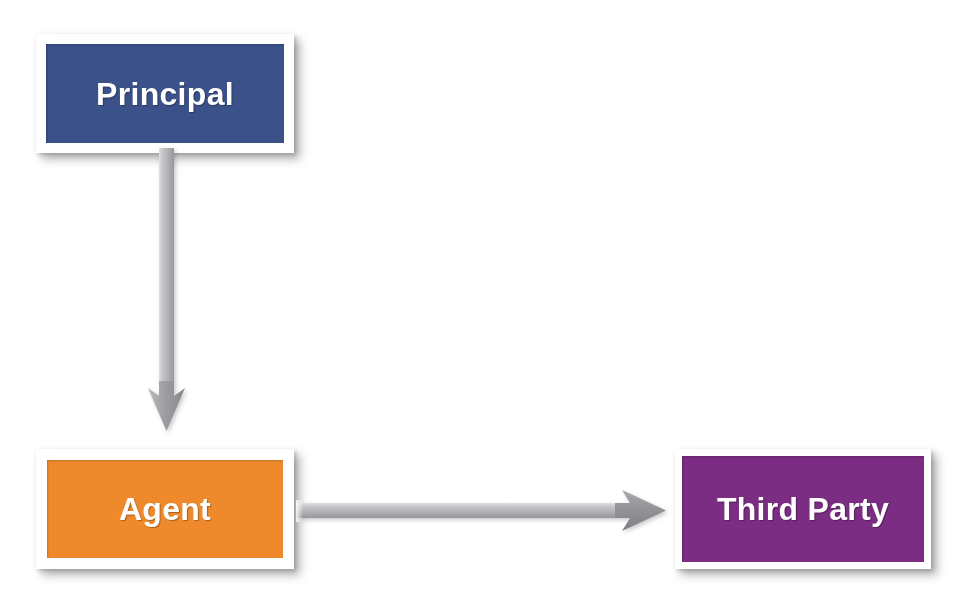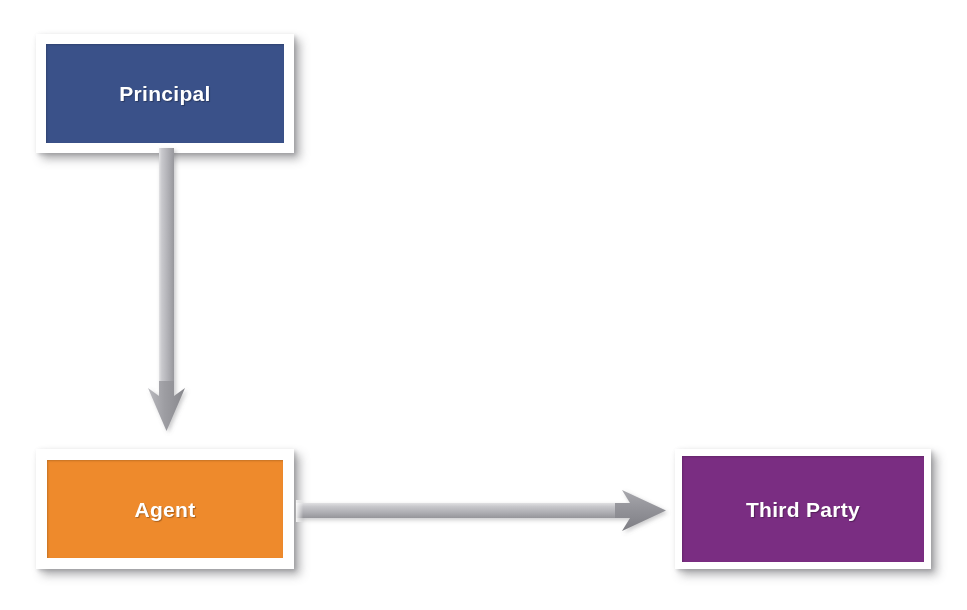--- a/index.html
+++ b/index.html
@@ -34,21 +34,21 @@
     position: absolute;
     display: flex;
     align-items: center;
     justify-content: center;
     
     box-shadow: inset 1px 1px 2px rgba(0,0,0,0.18);
   }
   .node-label {
     color: #ffffff;
     font-weight: bold;
-    font-size: 21px;
+    font-size: 32px;
     letter-spacing: 0.3px;
     line-height: 1;
     white-space: nowrap;
     text-shadow: 1px 1px 1px rgba(0,0,0,0.30);
   }
 
   
   #node-principal {
     left: 36px;  top: 34px;
     width: 258px; height: 119px;

